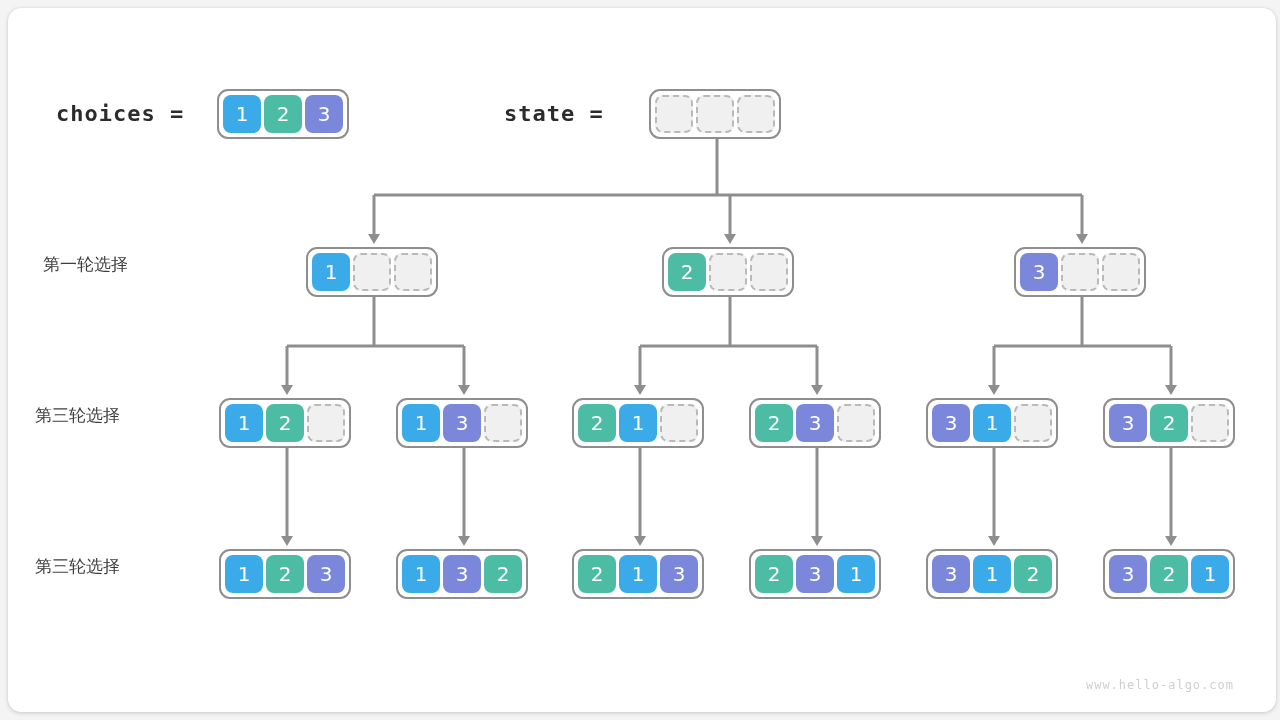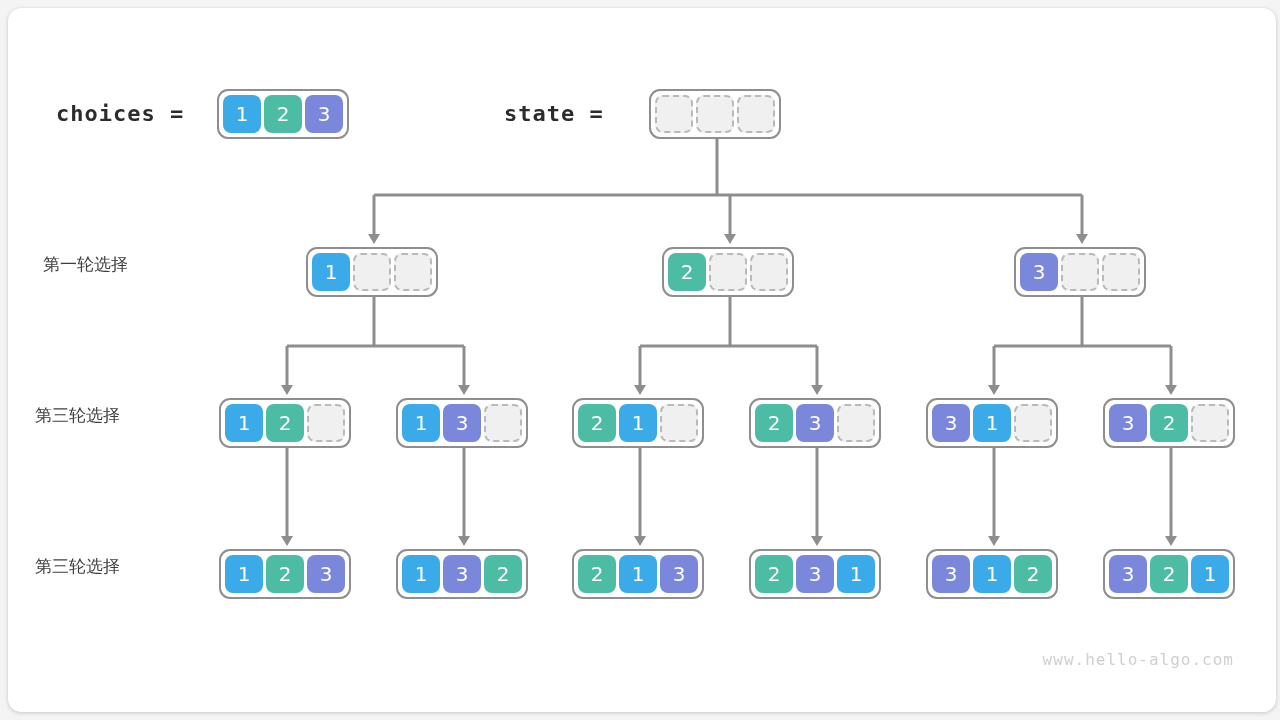--- a/index.html
+++ b/index.html
@@ -70,23 +70,23 @@
     line-height: 1;
   }
   .cell.empty {
     background: #f0f0f0;
     border: 2px dashed #b9b9b9;
     color: transparent;
   }
   #watermark {
     position: absolute;
     right: 38px;
-    bottom: 43px;
+    bottom: 20px;
     font-family: "DejaVu Sans Mono", "Liberation Mono", monospace;
-    font-size: 16px;
+    font-size: 12px;
     color: #cfcfcf;
     letter-spacing: 1px;
     white-space: nowrap;
   }
 </style>
 </head>
 <body>
 
 <div id="card">
   <div id="stage">

